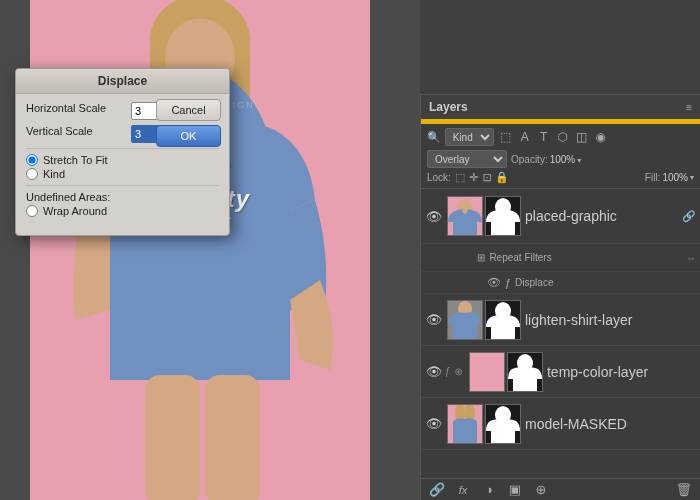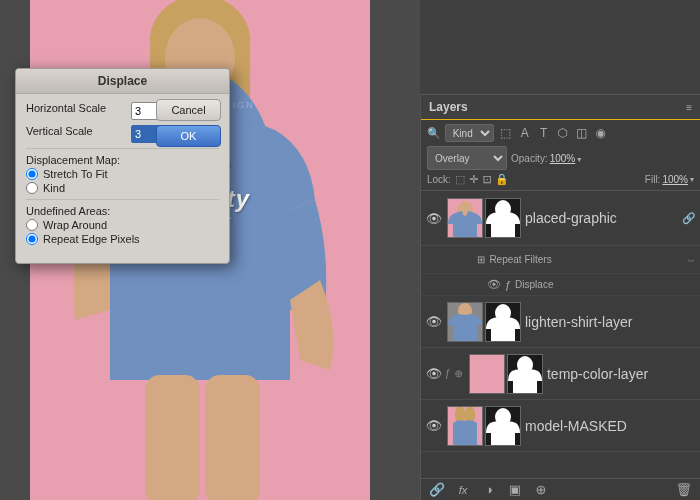--- a/index.html
+++ b/index.html
@@ -194,21 +194,21 @@
       width: 280px;
       height: 405px;
       background: #3c3c3c;
       border-left: 1px solid #555;
       display: flex;
       flex-direction: column;
     }
 
     .layers-header {
       background: #404040;
-      border-bottom: 1px solid #eab308;
+      border-bottom: 5px solid #eab308;
       padding: 5px 8px;
       display: flex;
       align-items: center;
       justify-content: space-between;
     }
 
     .layers-title {
       color: #ccc;
       font-size: 12px;
       font-weight: 600;
@@ -272,35 +272,34 @@
       margin-bottom: 3px;
     }
 
     .blend-select {
       background: #555;
       border: 1px solid #666;
       color: #ccc;
       font-size: 10px;
       padding: 1px 3px;
       border-radius: 2px;
-      height: 24px;
+      height: 18px;
       width: 80px;
     }
 
     .opacity-control {
       display: flex;
       align-items: flex-end;
       gap: 2px;
       font-size: 10px;
       color: #aaa;
     }
 
     .opacity-value {
       color: #ccc;
-      text-decoration: underline;
     }
 
     .lock-row {
       display: flex;
       align-items: center;
       gap: 4px;
       font-size: 10px;
       color: #aaa;
       justify-content: space-between;
     }
@@ -531,42 +530,37 @@
       <input type="text" class="dialog-input" value="3" style="">
     </div>
 
     <div class="dialog-row">
       <span class="dialog-label">Vertical Scale</span>
       <input type="text" class="dialog-input highlighted" value="3" style="">
     </div>
 
     <hr class="dialog-divider">
 
-    <div class="dialog-section-label">Displacement Map:</div>
 
     <div class="radio-option">
       <input type="radio" name="displacement" checked="" style="">
       <span>Stretch To Fit</span>
     </div>
     <div class="radio-option">
       <input type="radio" name="displacement" style="">
       <span>Kind</span>
     </div>
 
     <hr class="dialog-divider">
 
     <div class="dialog-section-label">Undefined Areas:</div>
 
     <div class="radio-option">
       <input type="radio" name="undefined" style="">
       <span>Wrap Around</span>
-    </div>
-    <div class="radio-option">
-      <input type="radio" name="undefined" checked="" style="">
-      <span>Repeat Edge Pixels</span>
     </div>
   </div>
 </div>
 
 <div class="top-bar">
   <div style="font-size:11px;color:#888;">&nbsp;</div>
 </div>
 
 <div class="layers-panel">
 

